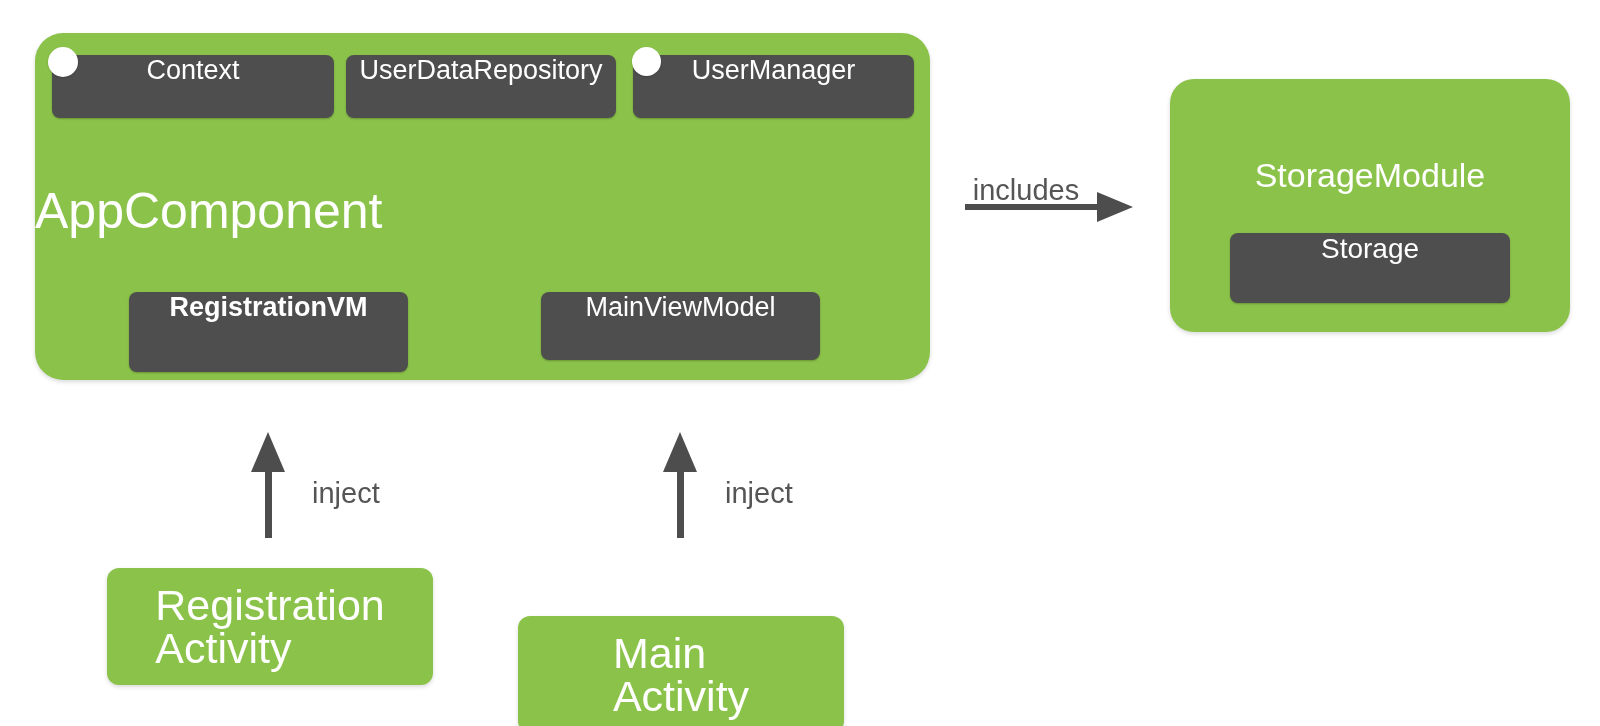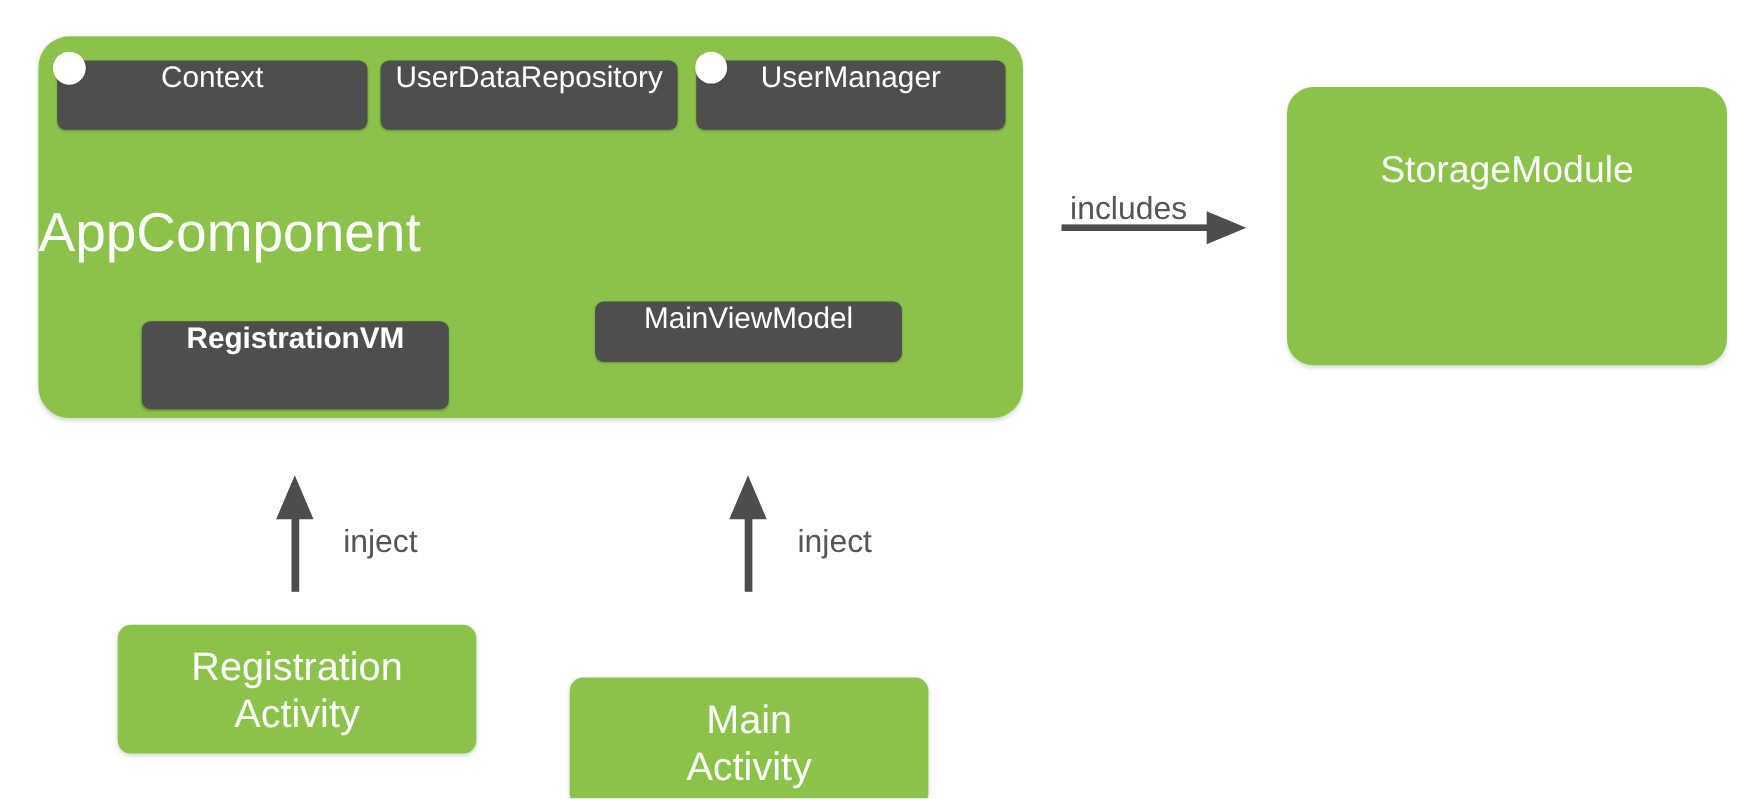--- a/index.html
+++ b/index.html
@@ -19,46 +19,46 @@
     background: #8BC34A;
     box-shadow: 0 2px 4px rgba(0,0,0,0.15);
   }
   .app-component { left: 35px; top: 33px; width: 895px; height: 347px; border-radius: 28px; }
   .storage-module { left: 1170px; top: 79px; width: 400px; height: 253px; border-radius: 24px; }
   .activity { top: 568px; width: 326px; height: 117px; border-radius: 12px;
               display: flex; align-items: center; justify-content: center; }
   .activity-registration { left: 107px; }
   .activity-main { left: 518px; margin-top: 48px; }
   .activity .label {
-    color: #ffffff; font-size: 36px; line-height: 43px;
-    text-align: center; white-space: pre-line;
+    color: #ffffff; font-size: 43px; line-height: 43px;
+    text-align: left; white-space: pre-line;
   }
 
   
   .dark-box {
     position: absolute;
     background: #4E4E4E;
     border-radius: 8px;
     box-shadow: 0 1px 2px rgba(0,0,0,0.25);
     display: flex; align-items: flex-start; justify-content: center;
     color: #ffffff; font-size: 27px;
   }
   .dep-context       { left: 17px;  top: 22px;  width: 282px; height: 63px; }
   .dep-udr           { left: 311px; top: 22px;  width: 270px; height: 63px; }
   .dep-usermanager   { left: 598px; top: 22px;  width: 281px; height: 63px; }
   .vm-registration   { left: 94px;  top: 259px; width: 279px; height: 80px; font-weight: bold; }
-  .vm-main           { left: 506px; top: 241px; width: 279px; height: 55px; }
+  .vm-main           { left: 506px; top: 259px; width: 279px; height: 68px; }
   .storage-item      { left: 60px;  top: 154px; width: 280px; height: 70px; font-size: 28px; }
 
   .app-title {
     position: absolute; left: 0; right: 0; top: 152px;
     text-align: left; color: #ffffff; font-size: 50px; line-height: 52px;
   }
   .storage-title {
-    position: absolute; left: 0; right: 0; top: 57px;
+    position: absolute; left: 0; right: 0; top: 78px;
     text-align: center; color: #ffffff; font-size: 34px; line-height: 36px;
   }
 
   
   .scope-dot {
     position: absolute; width: 30px; height: 30px; border-radius: 50%;
     background: #ffffff; box-shadow: 0 1px 2px rgba(0,0,0,0.18);
   }
   .scope-dot-1 { left: 48px;  top: 47px; }
   .scope-dot-2 { left: 632px; top: 47px; width: 29px; height: 29px; }
@@ -116,20 +116,23 @@
 
   <div class="scope-dot scope-dot-1"></div>
   <div class="scope-dot scope-dot-2"></div>
 
   <div class="arrow-label includes-label">includes</div>
   <div class="abs h-arrow-line"></div>
   <div class="abs h-arrow-head"></div>
 
   <div class="green-card storage-module">
     <div class="storage-title">StorageModule</div>
+    <div class="dark-box storage-item">
+      <span>Storage</span>
+    </div>
   </div>
 
   <div class="abs v-arrow-head v-arrow-head-1"></div>
   <div class="abs v-arrow-line v-arrow-line-1"></div>
   <div class="arrow-label inject-label-1">inject</div>
 
   <div class="abs v-arrow-head v-arrow-head-2"></div>
   <div class="abs v-arrow-line v-arrow-line-2"></div>
   <div class="arrow-label inject-label-2">inject</div>
 

